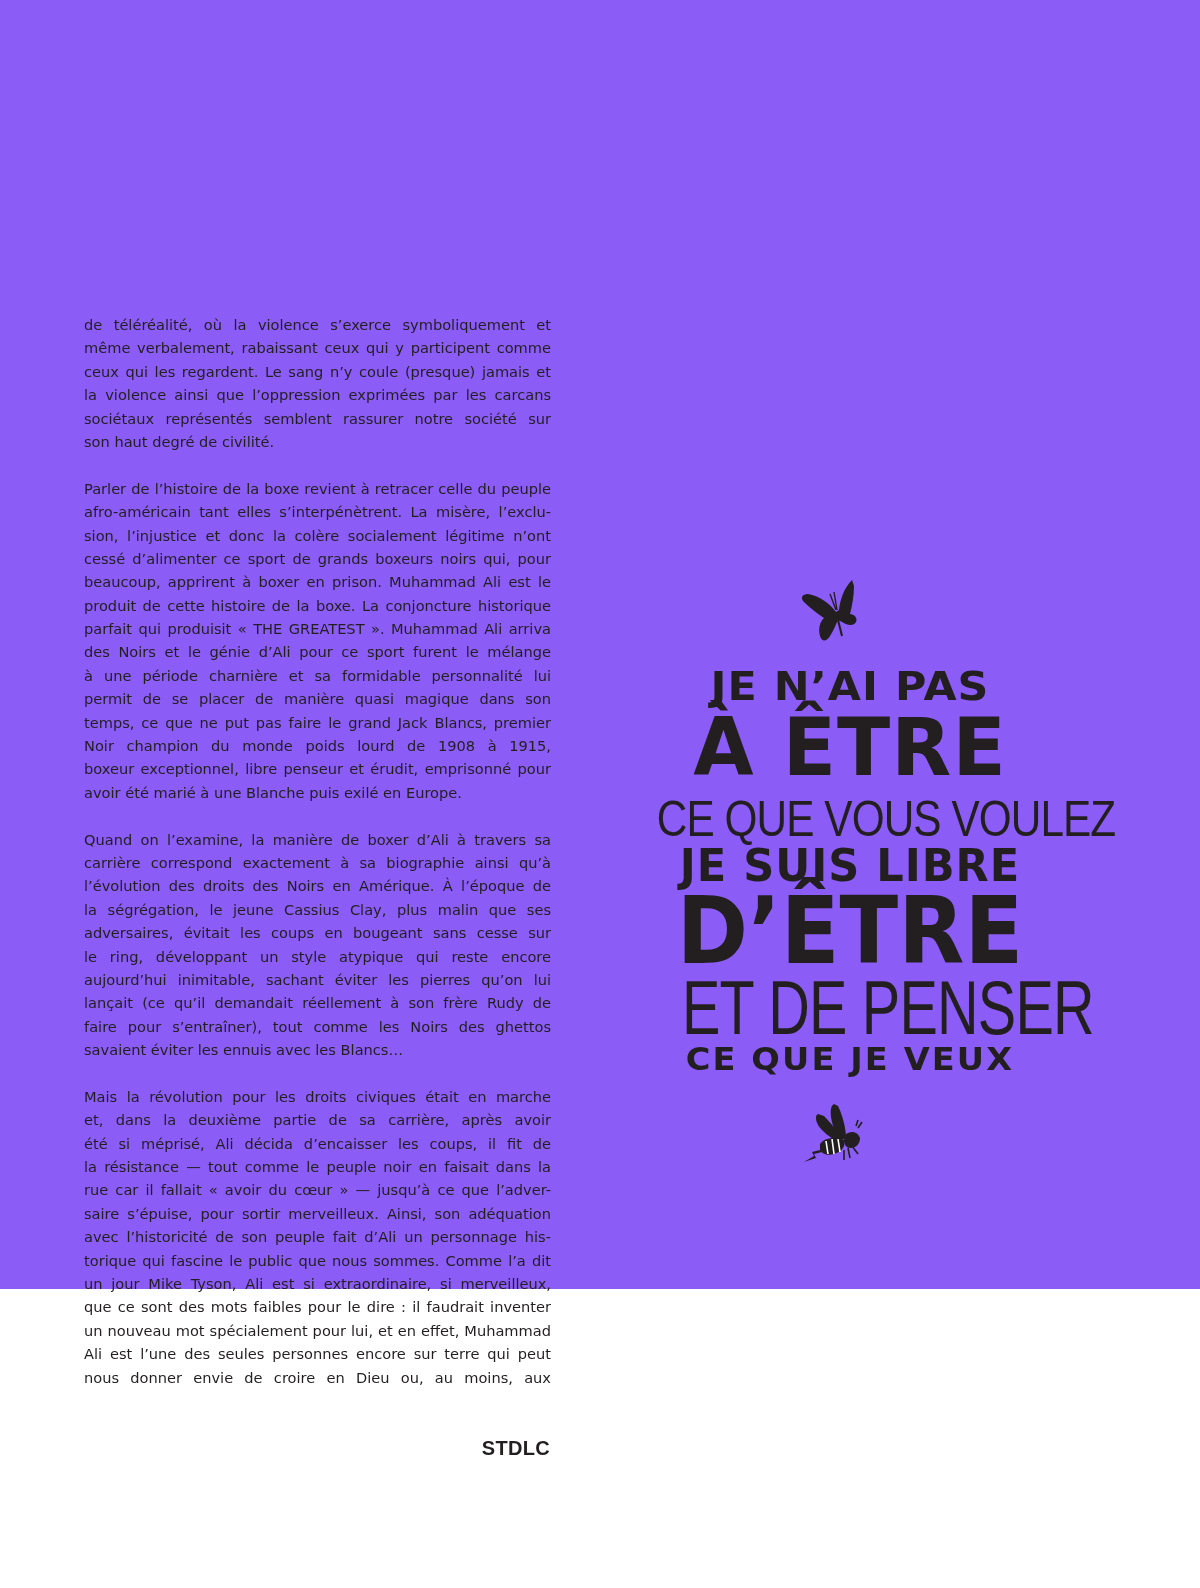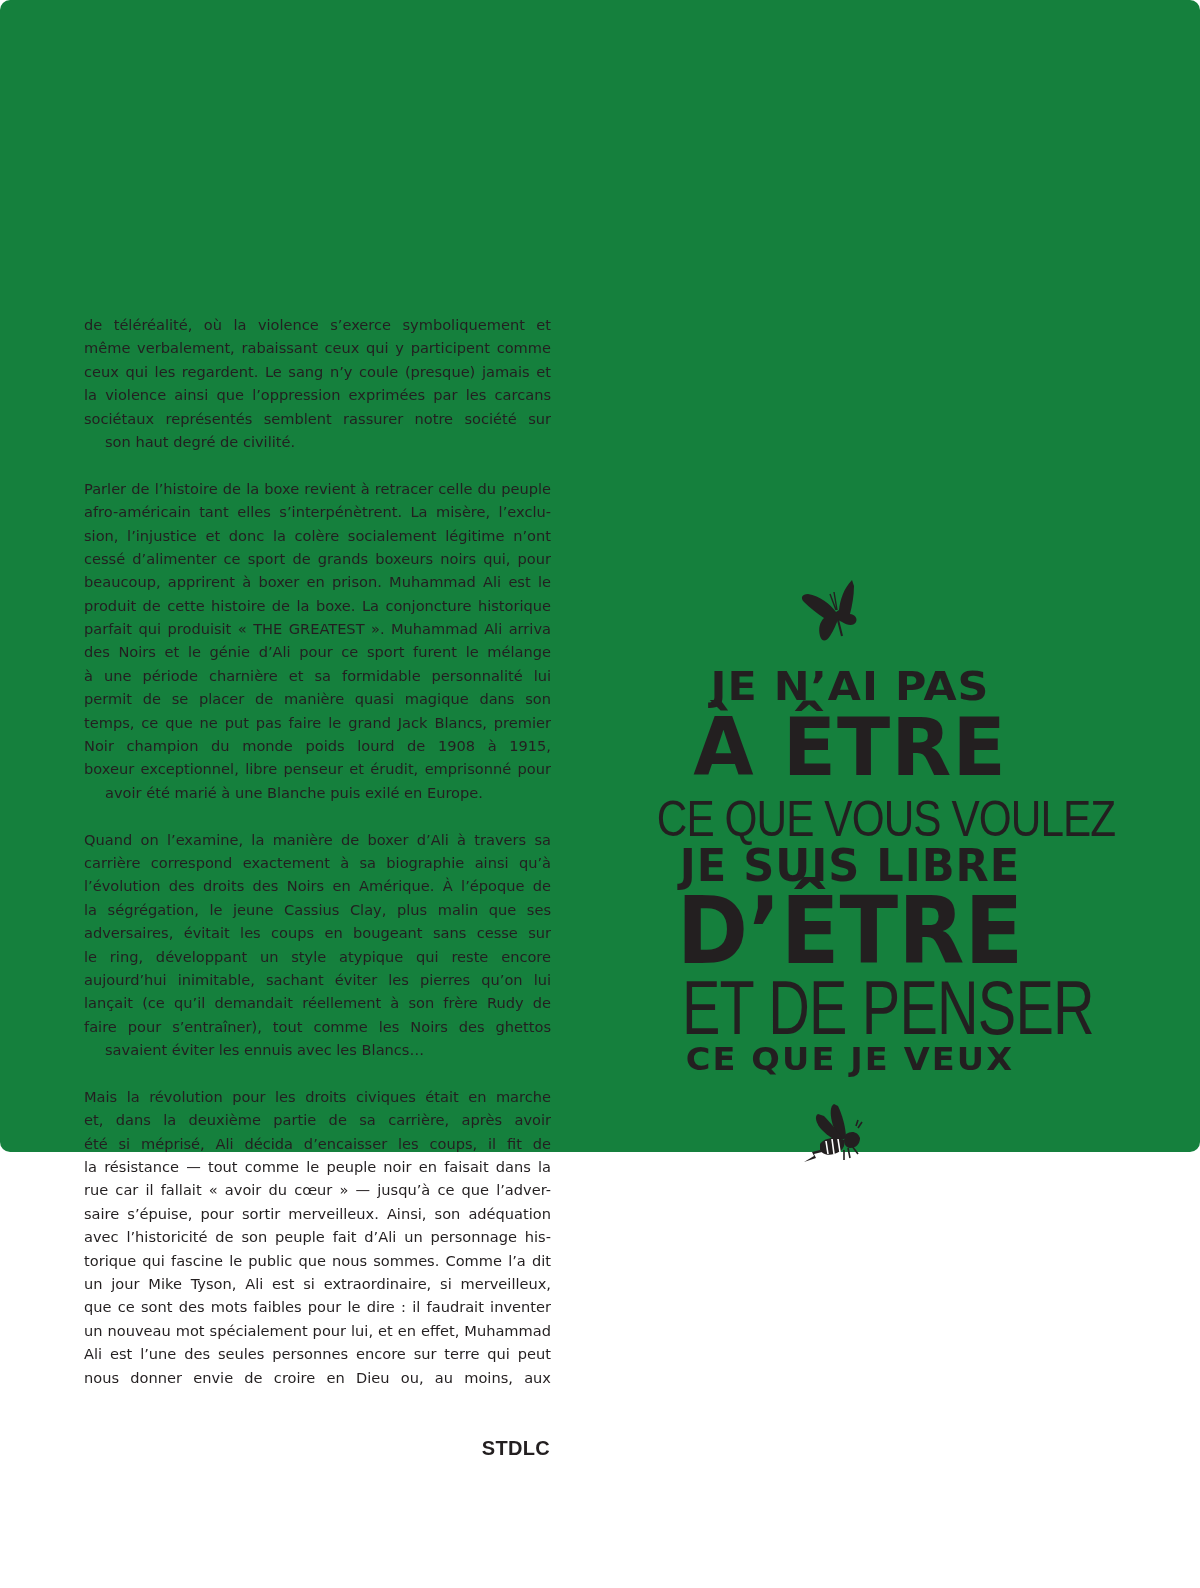--- a/index.html
+++ b/index.html
@@ -1,27 +1,27 @@
 <!DOCTYPE html>
 <html><head>
 <meta charset="utf-8">
 <style>
   html, body { margin: 0; padding: 0; background: #ffffff; }
   body { width: 1200px; height: 1588px; position: relative; overflow: hidden; color: #231f20; }
-  .page { position: absolute; left: 0; top: 0; width: 1200px; height: 1152px; background: #15803d; border-radius: 10px; }
+  .page { position: absolute; left: 0; top: 0; width: 1200px; height: 1289px; background: #8b5cf6; }
 
   .text-col {
     position: absolute; left: 84px; top: 313px; width: 467px;
     font-family: "DejaVu Sans", sans-serif;
     font-size: 14.6px; line-height: 23.4px;
     color: #231f20; text-align: justify;
   }
   .para { margin: 0 0 23.4px 0; }
   .line { display: block; text-align: justify; text-align-last: justify; white-space: nowrap; height: 23.4px; overflow: visible; }
-  .line.last { text-align-last: left; margin-left: 21px; }
+  .line.last { text-align-last: left; }
   .signature {
     position: absolute; left: 440px; top: 1437px; width: 110px; text-align: right;
     font-family: Liberation Sans, sans-serif; font-weight: 700; font-size: 20px; letter-spacing: 0.3px; color: #231f20;
   }
 
   .quote-block { position: absolute; left: 640px; top: 570px; width: 420px; height: 620px; text-decoration: underline; }
   .butterfly { position: absolute; left: 152px; top: 8px; width: 80px; width: 80px; height: 68px; }
   .bee { position: absolute; left: 160px; top: 530px; width: 72px; height: 68px; }
 
   .q-line {

